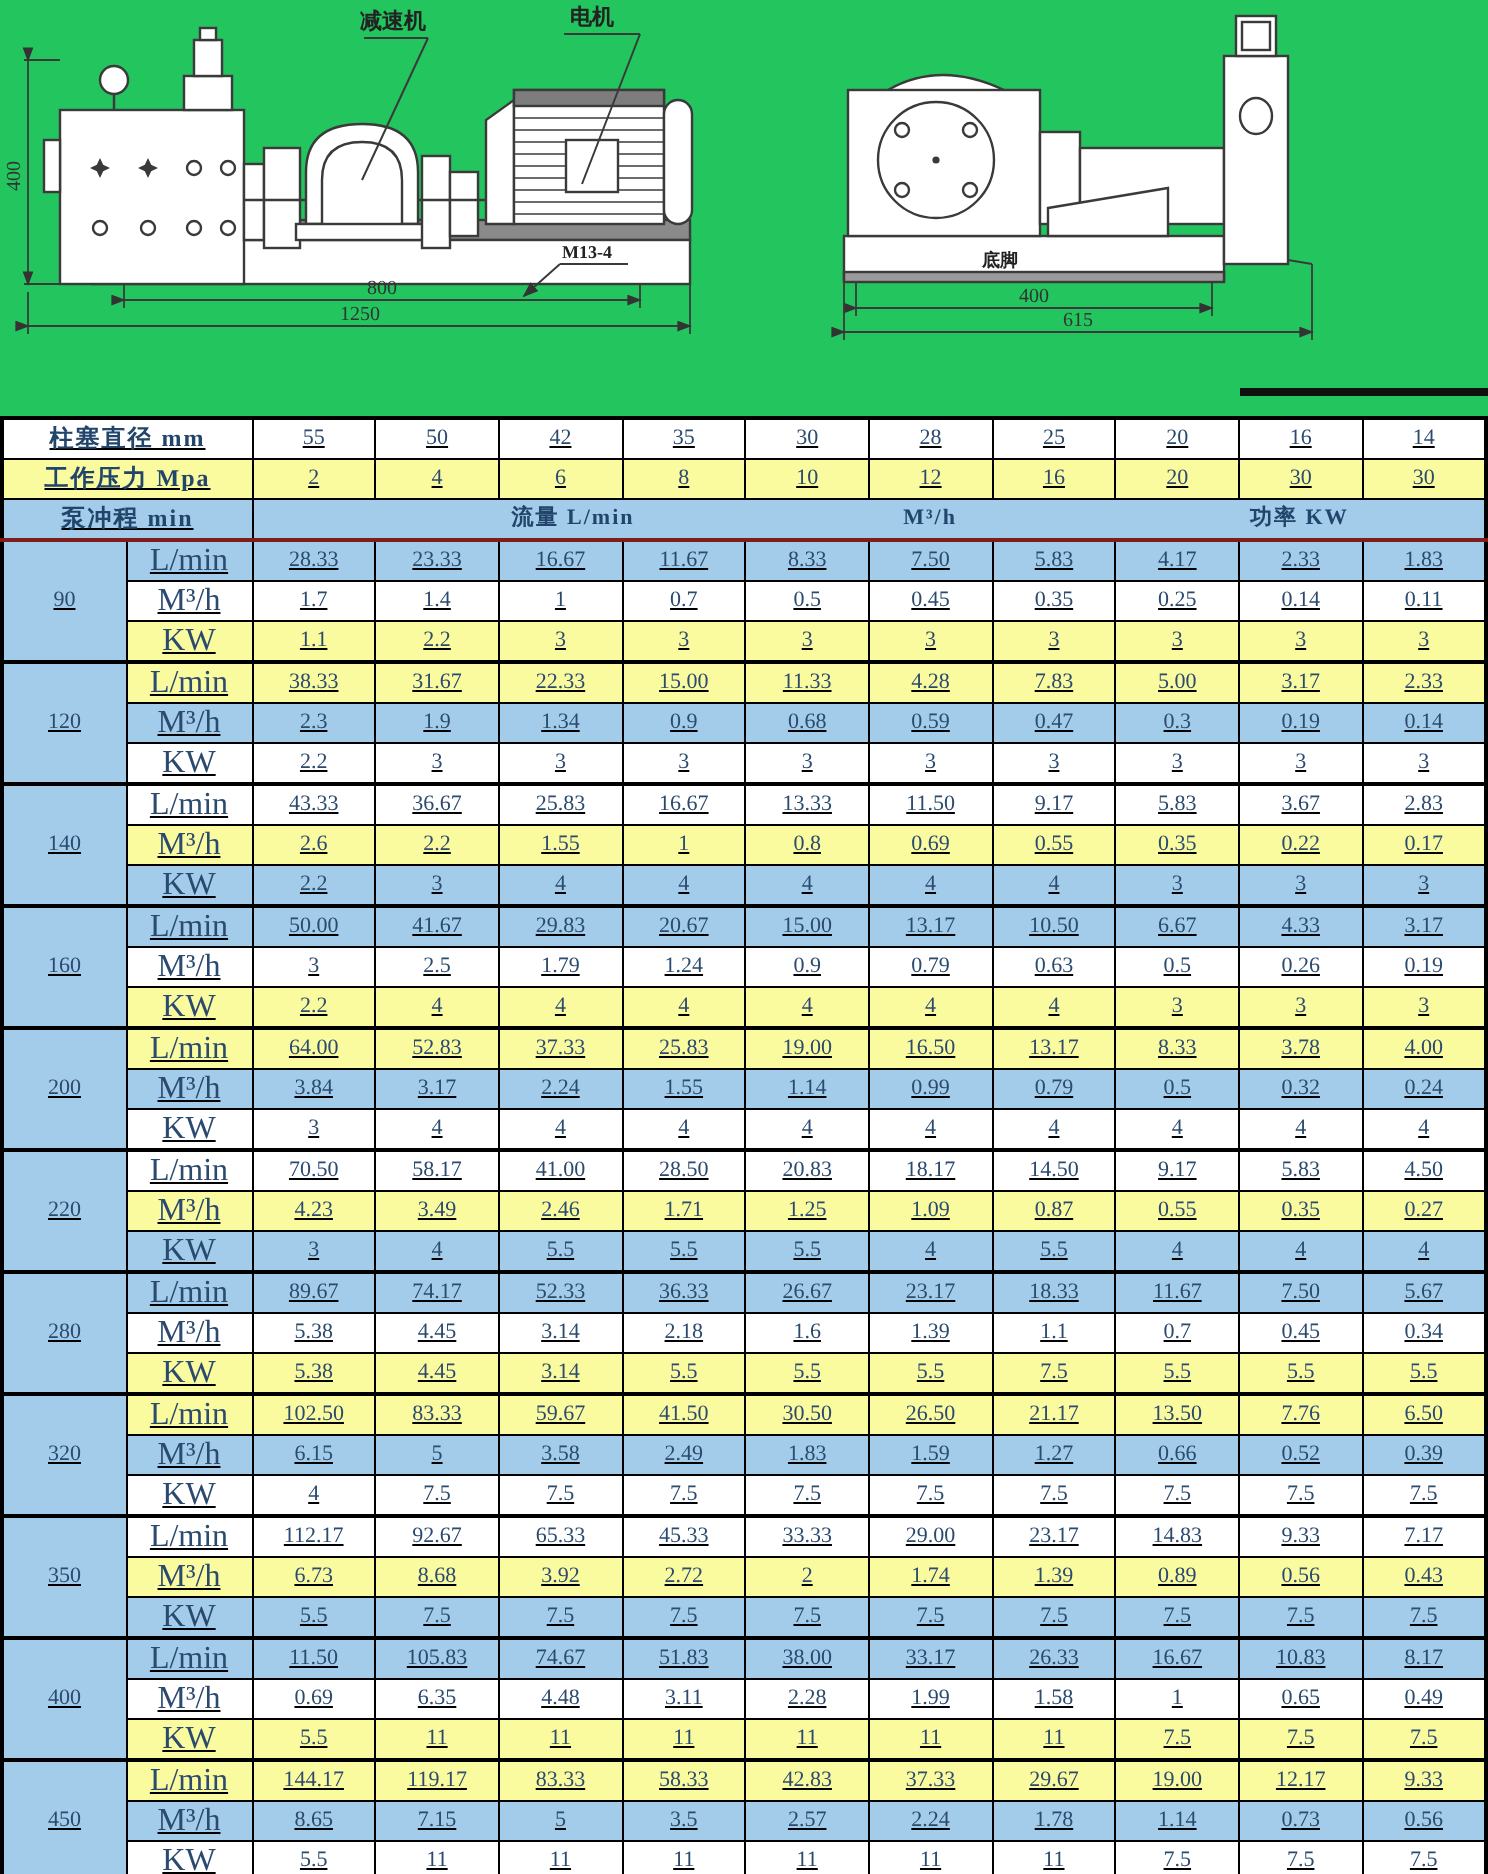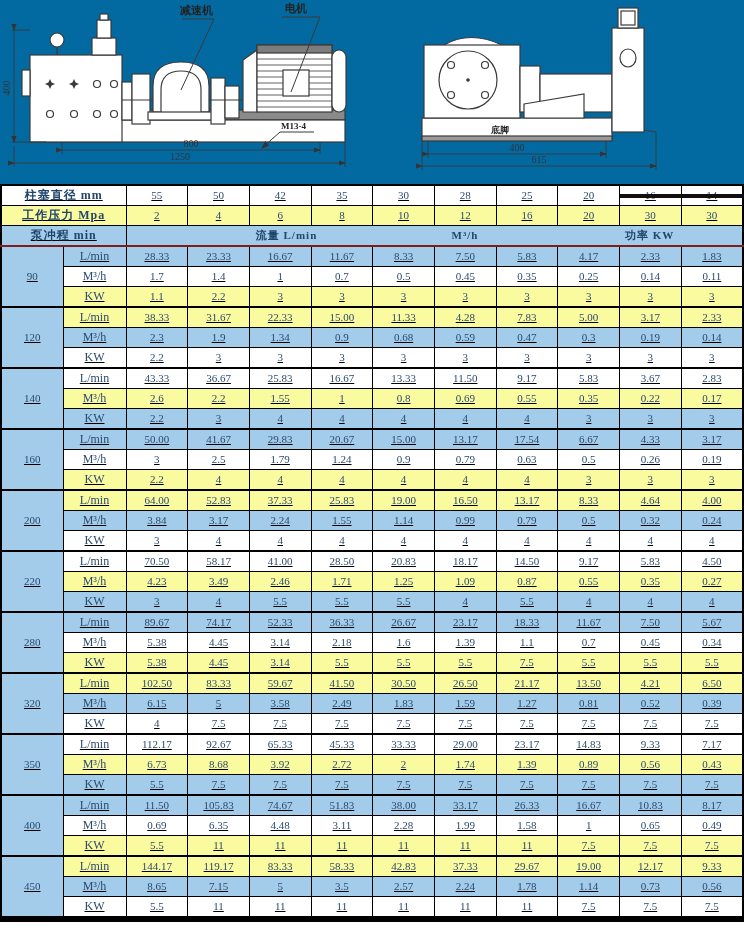--- a/index.html
+++ b/index.html
@@ -1,31 +1,31 @@
 <!DOCTYPE html>
 <html><head>
 <meta charset="utf-8">
 <style>
   html,body{margin:0;padding:0;background:#fff;}
   body{width:744px;height:937px;position:relative;overflow:hidden;
        font-family:"Liberation Serif", serif;}
-  .drawing{width:744px;height:184px;position:relative;background:#0369a1;}
+  .drawing{width:744px;height:208px;position:relative;background:#22c55e;}
   .artifact-line{position:absolute;left:620px;top:194px;width:124px;height:4px;background:#101010;}
   svg text{fill:#3a3a3a;}
   .dwg-label{font-size:11px;font-weight:bold;fill:#222;}
   .dwg-dim{font-size:10px;fill:#333;}
   .dwg-small{font-size:9px;font-weight:bold;fill:#222;}
 
   table.spec{border-collapse:collapse;width:744px;table-layout:fixed;
              border:2px solid #000;border-bottom:6px solid #000;text-decoration:underline;}
   td{border:1px solid #000;height:19px;line-height:19px;padding:0;
      text-align:center;vertical-align:middle;
      font-size:11px;color:#2b4a6f;overflow:hidden;white-space:nowrap;}
   .cn{font-size:12px;font-weight:bold;letter-spacing:1px;color:#22466b;}
-  .unit-cell{font-size:12px;}
+  .unit-cell{font-size:16px;}
   .bg-white{background:#ffffff;}
   .bg-blue{background:#a2ccea;}
   .bg-yellow{background:#fafa9e;}
   .hdr-band td{border-bottom:2px solid #7f1d1d;}
   tr.group-start td{border-top:2px solid #000;}
   .flow-band{position:relative;}
   .flow-band span{position:absolute;top:0;transform:translateX(-50%);
                   font-weight:bold;font-size:11px;color:#22466b;letter-spacing:1px;}
   .fb-1{left:26%;} .fb-2{left:55%;} .fb-3{left:85%;}
 </style>
@@ -333,21 +333,21 @@
       </tr>
       <tr class="group-start">
         <td rowspan="3" class="bg-blue">160</td>
         <td class="unit-cell bg-blue">L/min</td>
         <td class="bg-blue">50.00</td>
         <td class="bg-blue">41.67</td>
         <td class="bg-blue">29.83</td>
         <td class="bg-blue">20.67</td>
         <td class="bg-blue">15.00</td>
         <td class="bg-blue">13.17</td>
-        <td class="bg-blue">17.54</td>
+        <td class="bg-blue">10.50</td>
         <td class="bg-blue">6.67</td>
         <td class="bg-blue">4.33</td>
         <td class="bg-blue">3.17</td>
       </tr>
       <tr>
         <td class="unit-cell bg-white">M³/h</td>
         <td class="bg-white">3</td>
         <td class="bg-white">2.5</td>
         <td class="bg-white">1.79</td>
         <td class="bg-white">1.24</td>
@@ -375,21 +375,21 @@
         <td rowspan="3" class="bg-blue">200</td>
         <td class="unit-cell bg-yellow">L/min</td>
         <td class="bg-yellow">64.00</td>
         <td class="bg-yellow">52.83</td>
         <td class="bg-yellow">37.33</td>
         <td class="bg-yellow">25.83</td>
         <td class="bg-yellow">19.00</td>
         <td class="bg-yellow">16.50</td>
         <td class="bg-yellow">13.17</td>
         <td class="bg-yellow">8.33</td>
-        <td class="bg-yellow">4.64</td>
+        <td class="bg-yellow">3.78</td>
         <td class="bg-yellow">4.00</td>
       </tr>
       <tr>
         <td class="unit-cell bg-blue">M³/h</td>
         <td class="bg-blue">3.84</td>
         <td class="bg-blue">3.17</td>
         <td class="bg-blue">2.24</td>
         <td class="bg-blue">1.55</td>
         <td class="bg-blue">1.14</td>
         <td class="bg-blue">0.99</td>
@@ -495,33 +495,33 @@
         <td rowspan="3" class="bg-blue">320</td>
         <td class="unit-cell bg-yellow">L/min</td>
         <td class="bg-yellow">102.50</td>
         <td class="bg-yellow">83.33</td>
         <td class="bg-yellow">59.67</td>
         <td class="bg-yellow">41.50</td>
         <td class="bg-yellow">30.50</td>
         <td class="bg-yellow">26.50</td>
         <td class="bg-yellow">21.17</td>
         <td class="bg-yellow">13.50</td>
-        <td class="bg-yellow">4.21</td>
+        <td class="bg-yellow">7.76</td>
         <td class="bg-yellow">6.50</td>
       </tr>
       <tr>
         <td class="unit-cell bg-blue">M³/h</td>
         <td class="bg-blue">6.15</td>
         <td class="bg-blue">5</td>
         <td class="bg-blue">3.58</td>
         <td class="bg-blue">2.49</td>
         <td class="bg-blue">1.83</td>
         <td class="bg-blue">1.59</td>
         <td class="bg-blue">1.27</td>
-        <td class="bg-blue">0.81</td>
+        <td class="bg-blue">0.66</td>
         <td class="bg-blue">0.52</td>
         <td class="bg-blue">0.39</td>
       </tr>
       <tr>
         <td class="unit-cell bg-white">KW</td>
         <td class="bg-white">4</td>
         <td class="bg-white">7.5</td>
         <td class="bg-white">7.5</td>
         <td class="bg-white">7.5</td>
         <td class="bg-white">7.5</td>

